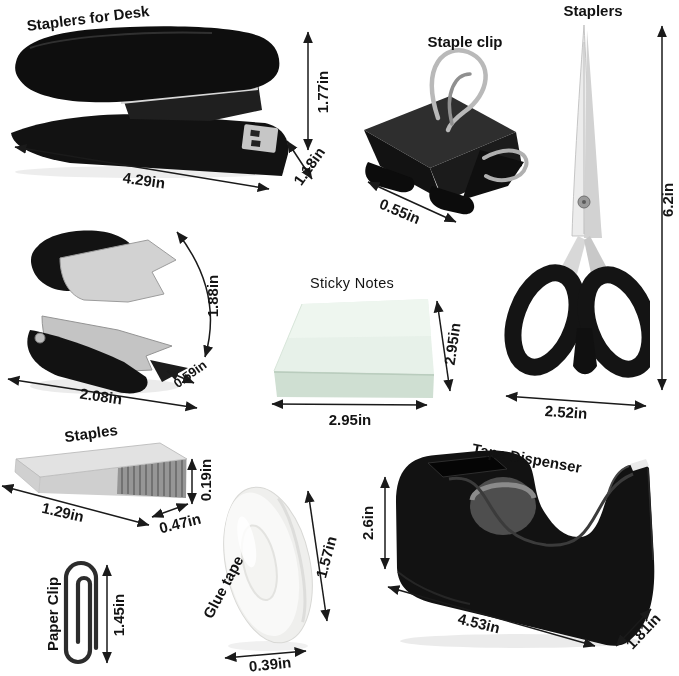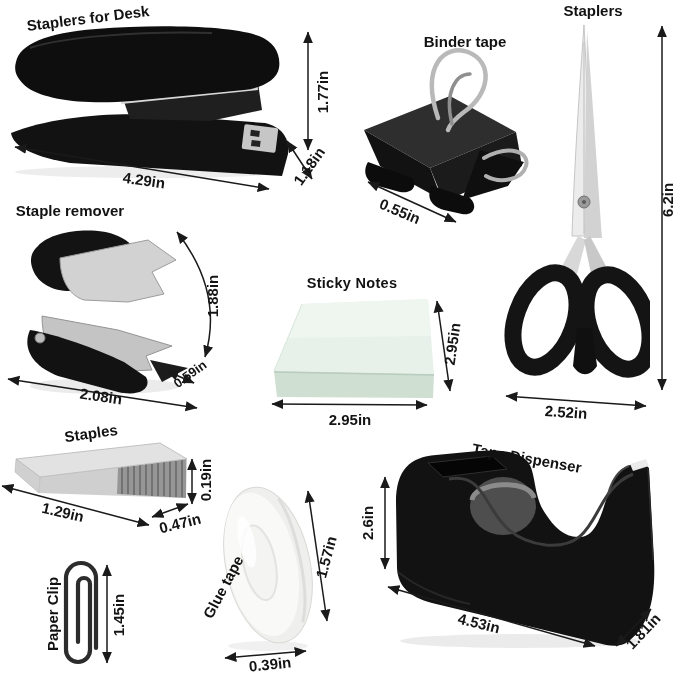--- a/index.html
+++ b/index.html
@@ -2,21 +2,21 @@
 <html><head>
 <meta charset="utf-8">
 <style>
   html,body{margin:0;padding:0;background:#fff;}
   body{width:679px;height:676px;overflow:hidden;font-family:"Liberation Sans",sans-serif;}
   #canvas{position:relative;width:679px;height:676px;background:#fff;}
   .item{position:absolute;display:block;}
   #arrows{position:absolute;left:0;top:0;pointer-events:none;}
   .lbl{position:absolute;white-space:nowrap;color:#121212;font-size:15px;font-weight:600;
        transform:translate(-50%,-50%) rotate(var(--r,0deg));}
-  .lbl.plain{font-size:14.5px;font-weight:700;letter-spacing:.3px;}
+  .lbl.plain{font-size:14.5px;font-weight:400;letter-spacing:.3px;}
   .dim{position:absolute;white-space:nowrap;color:#141414;font-size:15px;font-weight:600;
        transform:translate(-50%,-50%) rotate(var(--r,0deg));}
   .dim.sm{font-size:13px;}
 </style>
 </head>
 <body>
 
 <div id="canvas">
 
   <svg class="item" style="left:8px;top:26px" width="286" height="156" viewBox="8 26 286 156">
@@ -150,23 +150,22 @@
       <path d="M107,565 L107,663" marker-start="url(#ah)" marker-end="url(#ah)"></path>
       <path d="M308,491 L327,621" marker-start="url(#ah)" marker-end="url(#ah)"></path>
       <path d="M225,658 L306,651" marker-start="url(#ah)" marker-end="url(#ah)"></path>
       <path d="M385,477 L385,569" marker-start="url(#ah)" marker-end="url(#ah)"></path>
       <path d="M388,587 L595,646" marker-start="url(#ah)" marker-end="url(#ah)"></path>
       <path d="M616,646 L651,609" marker-start="url(#ah)" marker-end="url(#ah)"></path>
     </g>
   </svg>
 
   <div class="lbl" style="left:88px;top:18px;--r:-7deg">Staplers for Desk</div>
-  <div class="lbl" style="left:465px;top:41px">Binder tape</div>
+  <div class="lbl" style="left:465px;top:41px">Staple clip</div>
   <div class="lbl" style="left:593px;top:10px">Staplers</div>
-  <div class="lbl" style="left:70px;top:210px">Staple remover</div>
   <div class="lbl plain" style="left:352px;top:283px">Sticky Notes</div>
   <div class="lbl" style="left:91px;top:433px;--r:-8deg">Staples</div>
   <div class="lbl" style="left:52px;top:614px;--r:-90deg">Paper Clip</div>
   <div class="lbl" style="left:223px;top:587px;--r:-62deg">Glue tape</div>
   <div class="lbl" style="left:527px;top:458px;--r:10deg">Tape Dispenser</div>
 
   <div class="dim" style="left:322px;top:92px;--r:-90deg">1.77in</div>
   <div class="dim" style="left:144px;top:180px;--r:8deg">4.29in</div>
   <div class="dim" style="left:309px;top:166px;--r:-55deg">1.18in</div>
   <div class="dim" style="left:400px;top:211px;--r:23deg">0.55in</div>

